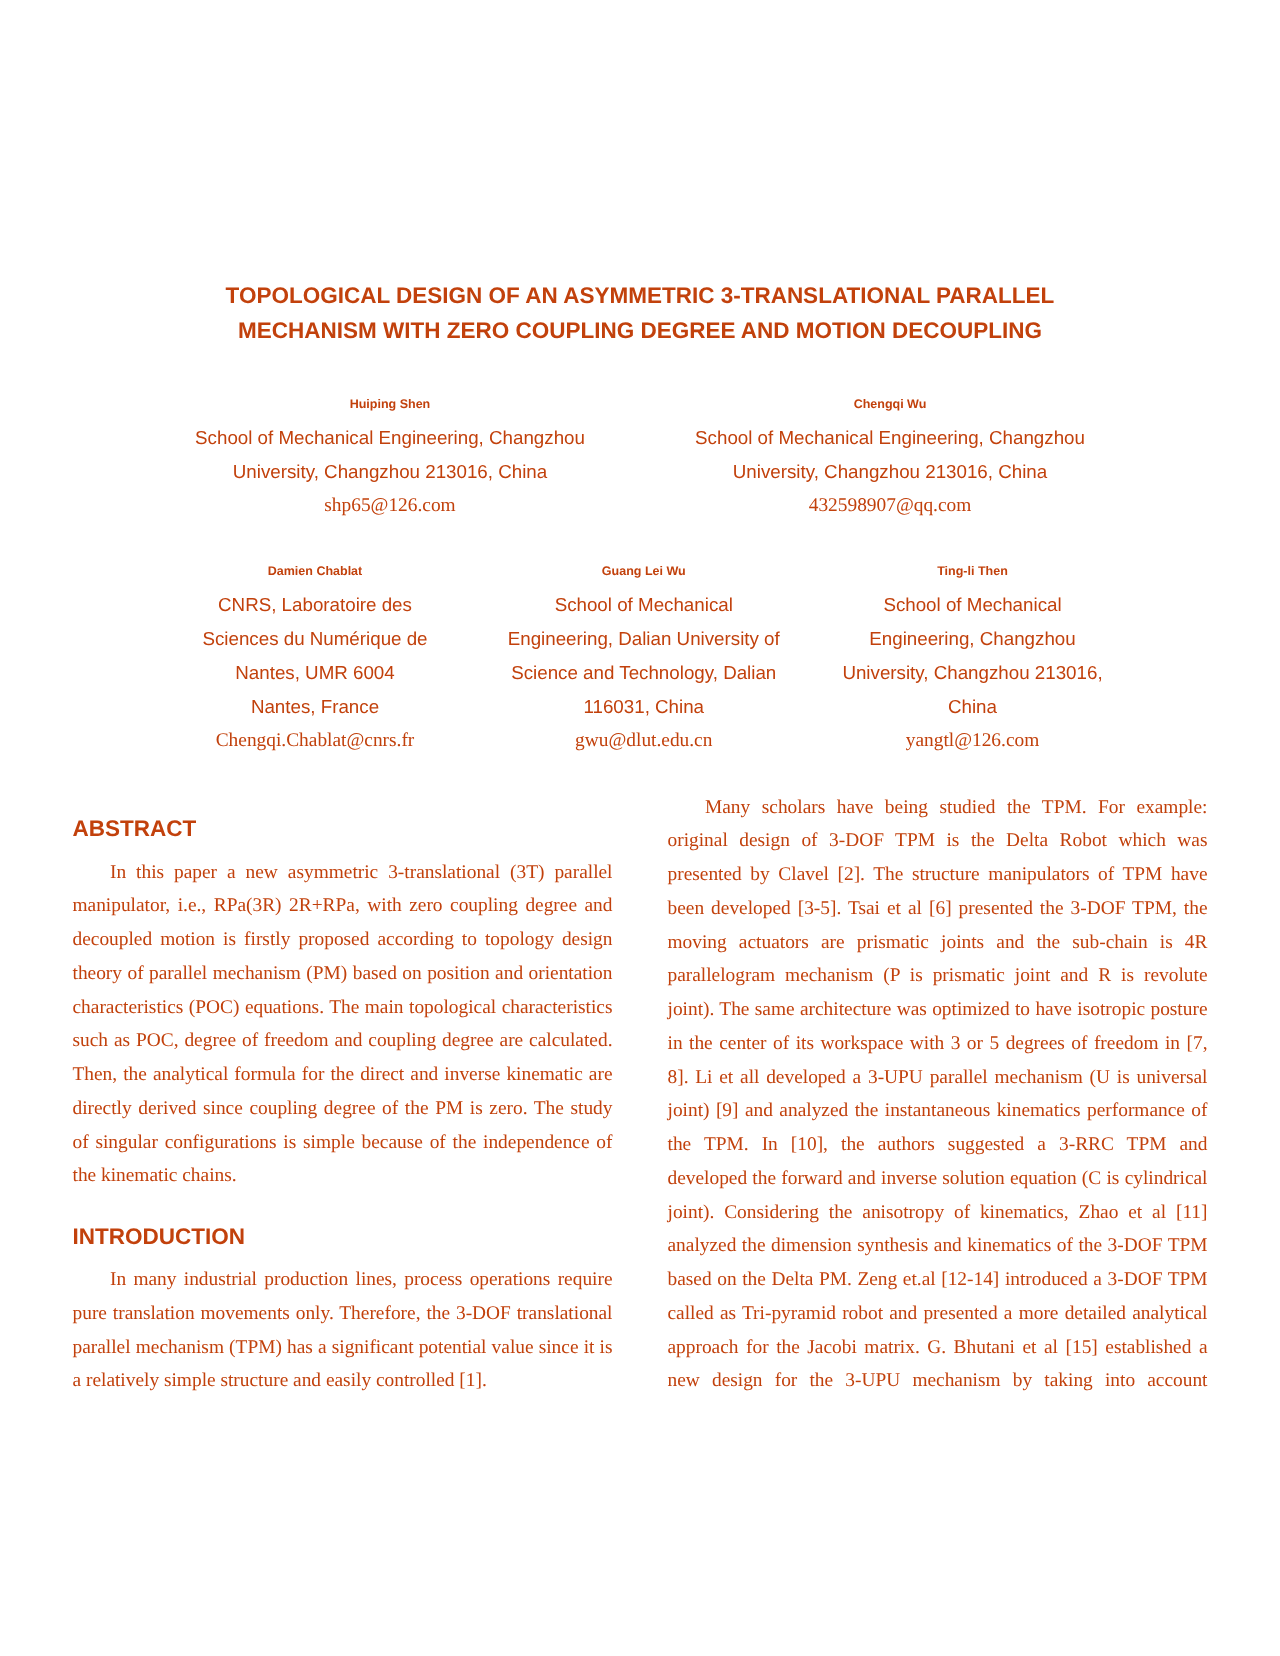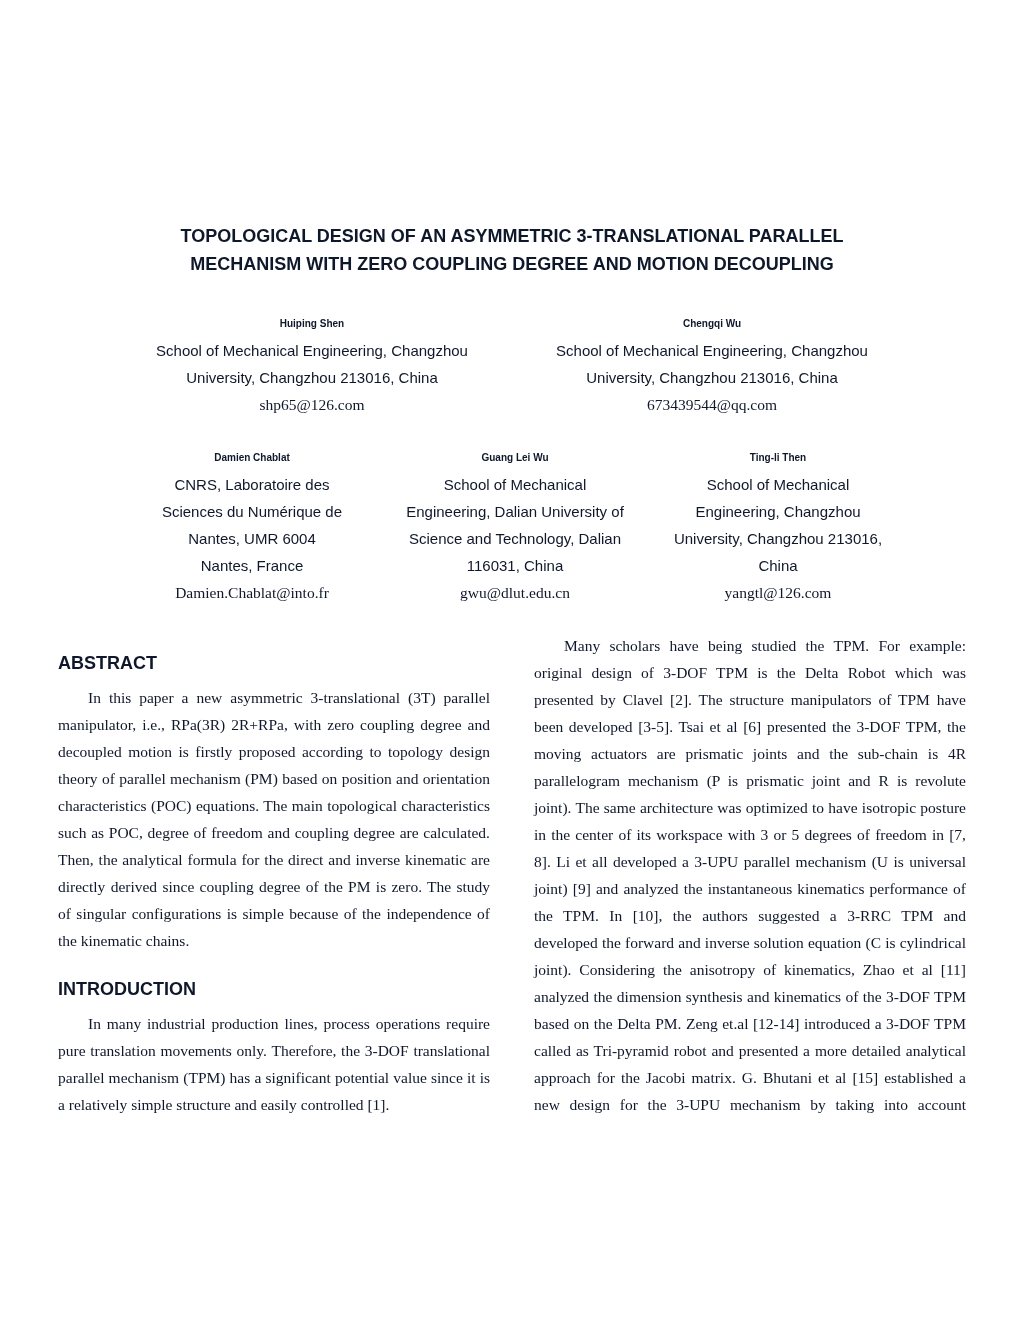--- a/index.html
+++ b/index.html
@@ -5,21 +5,21 @@
   html, body {
     margin: 0;
     padding: 0;
     background: #ffffff;
   }
   .page {
     position: relative;
     width: 1024px;
     height: 1118px;
     background: #ffffff;
-    color: #0f172a;
+    color: #c2410c;
     font-family: "Liberation Serif", serif;
     overflow: hidden;
     text-decoration: underline;
   }
   .title {
     position: absolute;
     top: 222px;
     left: 0;
     width: 100%;
     margin: 0;
@@ -115,32 +115,32 @@
     <div class="author">
       <div class="a-name">Huiping Shen</div>
       <div class="a-aff">School of Mechanical Engineering, Changzhou
 University, Changzhou 213016, China</div>
       <div class="a-email">shp65@126.com</div>
     </div>
     <div class="author">
       <div class="a-name">Chengqi Wu</div>
       <div class="a-aff">School of Mechanical Engineering, Changzhou
 University, Changzhou 213016, China</div>
-      <div class="a-email">673439544@qq.com</div>
+      <div class="a-email">432598907@qq.com</div>
     </div>
   </div>
 
   <div class="authors-row row2">
     <div class="author author-b1">
       <div class="a-name">Damien Chablat</div>
       <div class="a-aff">CNRS, Laboratoire des
 Sciences du Numérique de
 Nantes, UMR 6004
 Nantes, France</div>
-      <div class="a-email">Damien.Chablat@into.fr</div>
+      <div class="a-email">Chengqi.Chablat@cnrs.fr</div>
     </div>
     <div class="author author-b2">
       <div class="a-name">Guang Lei Wu</div>
       <div class="a-aff">School of Mechanical
 Engineering, Dalian University of
 Science and Technology, Dalian
 116031, China</div>
       <div class="a-email">gwu@dlut.edu.cn</div>
     </div>
     <div class="author author-b3">

